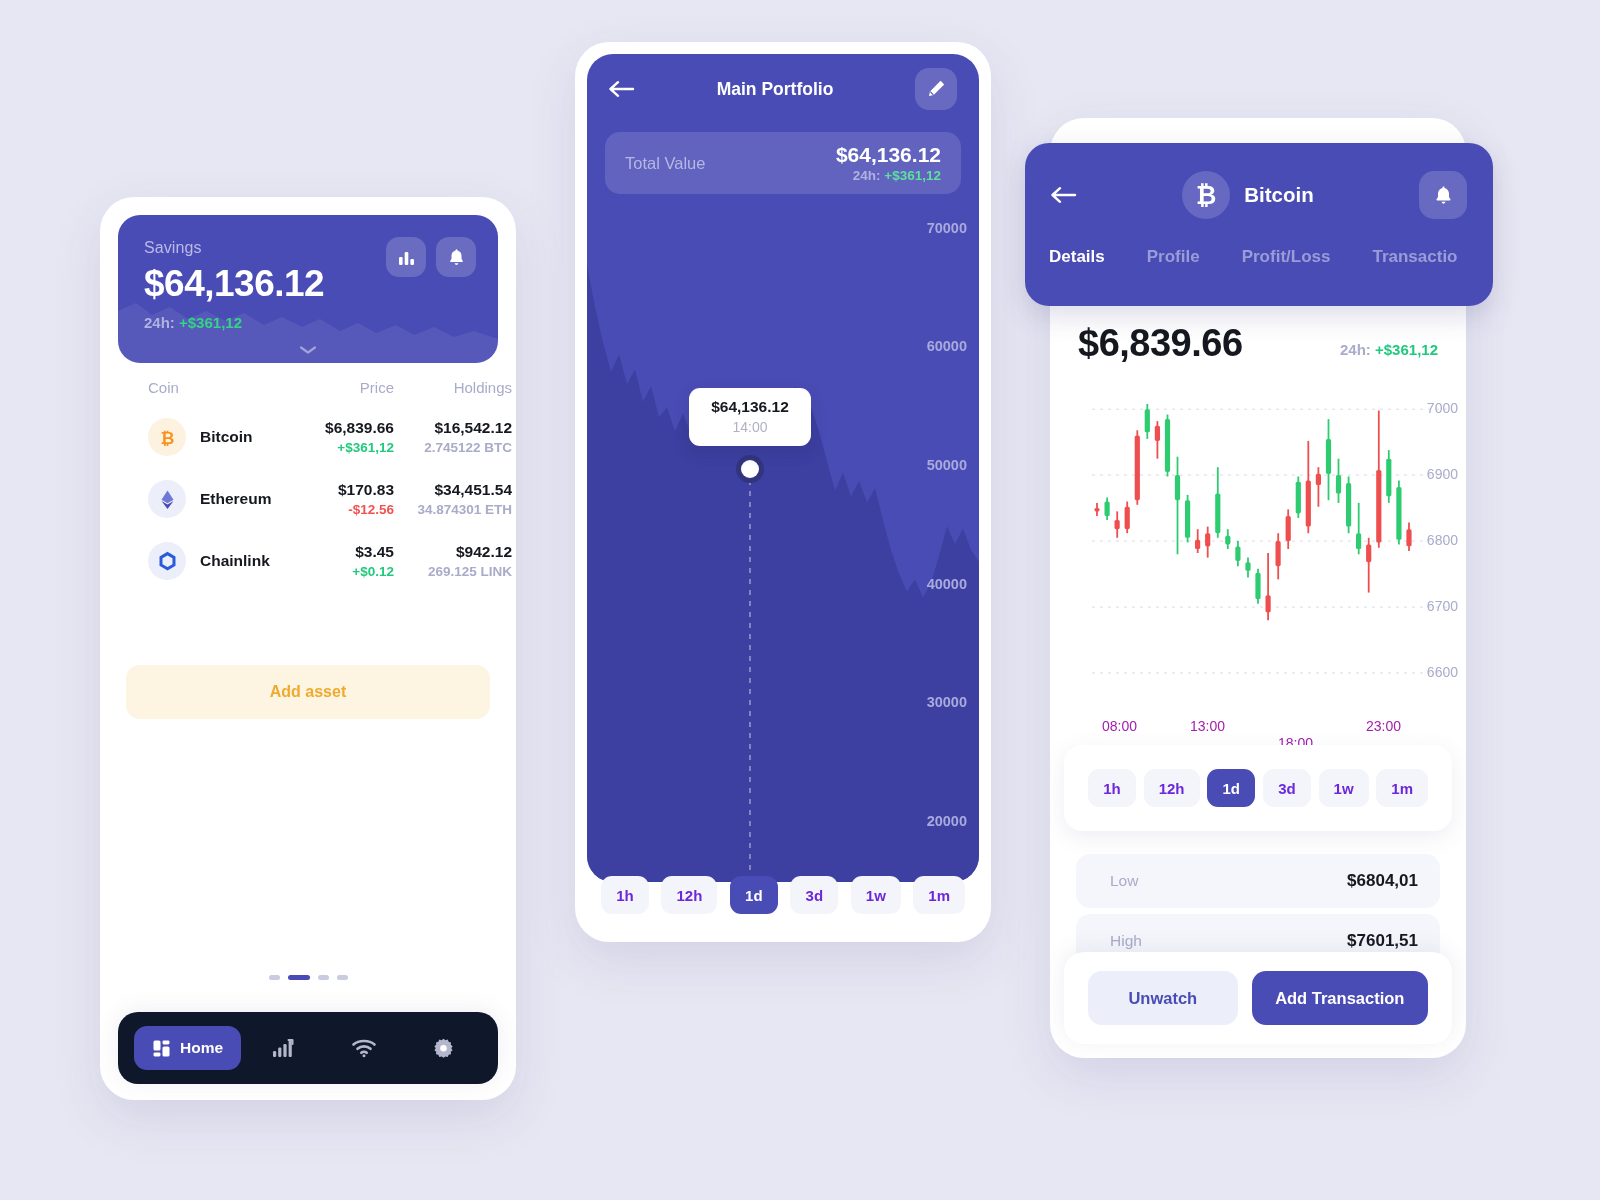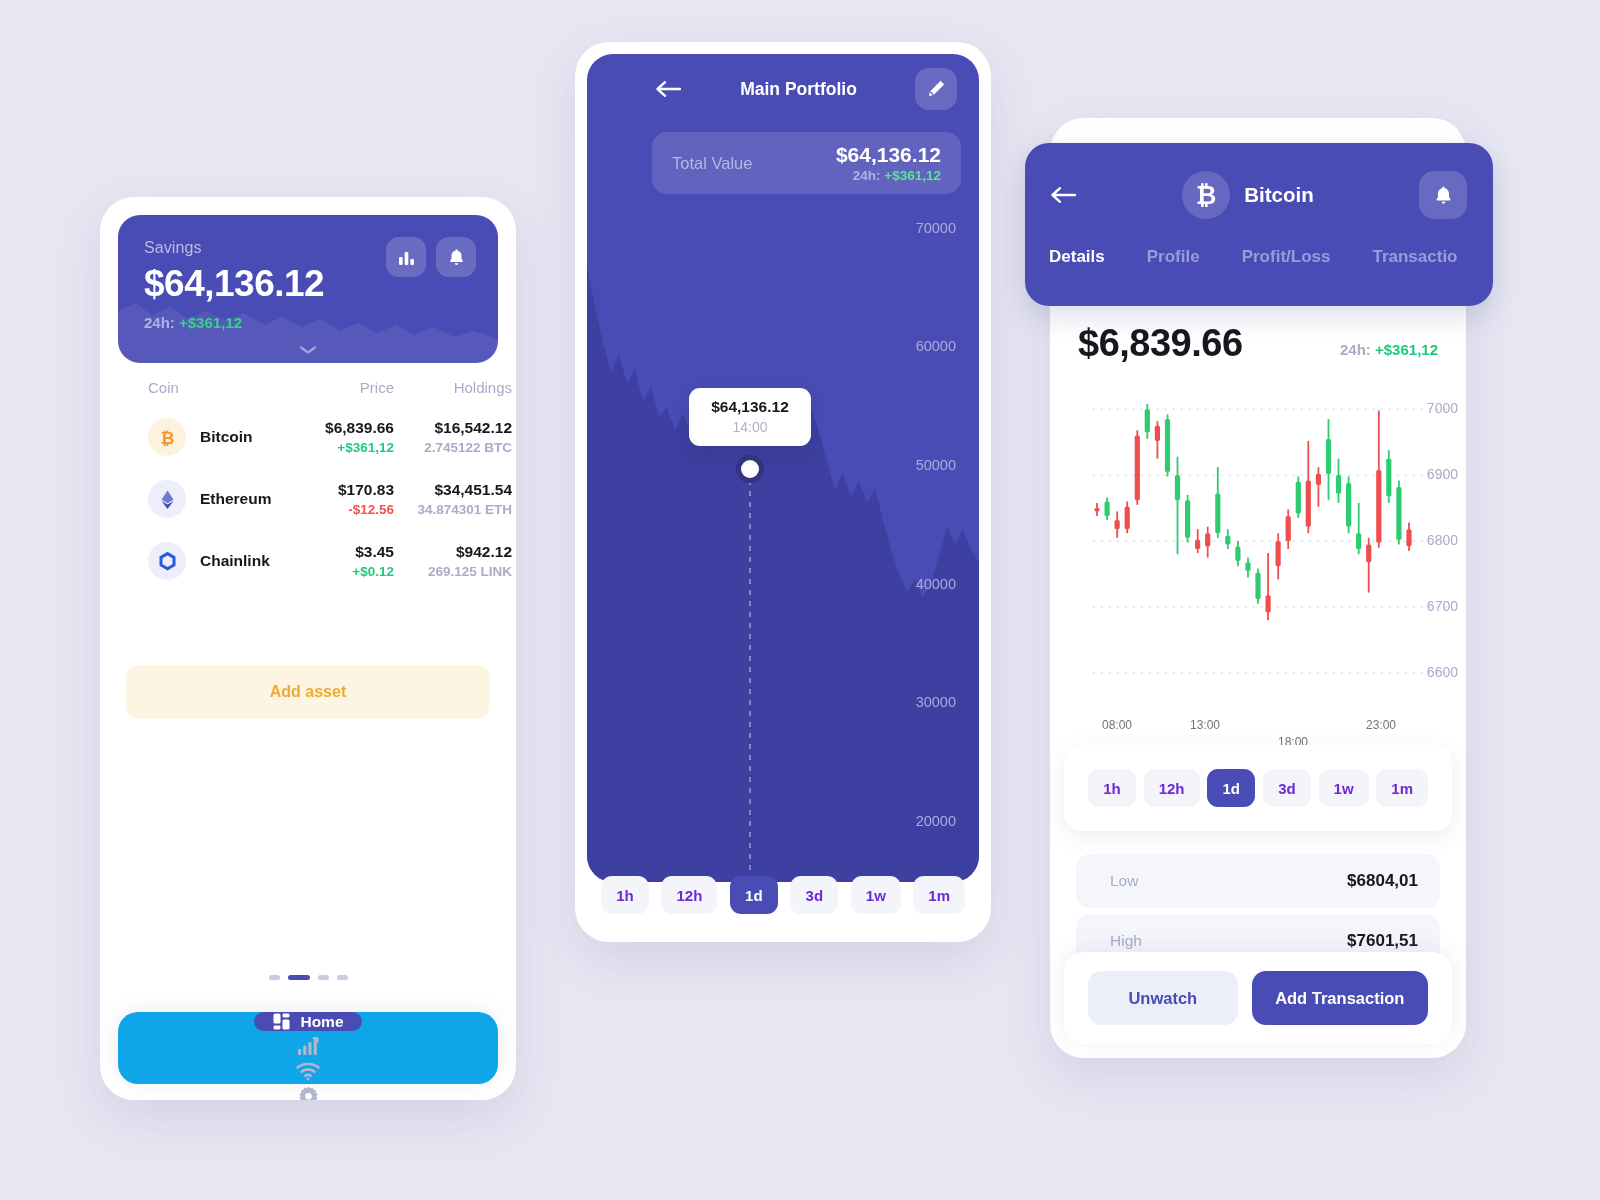--- a/index.html
+++ b/index.html
@@ -64,61 +64,61 @@
     color: #eeab2d; font-size: 16px; font-weight: bold;
     font-family: inherit; cursor: pointer;
   }
 
   .dots { position: absolute; left: 0; top: 778px; width: 100%; display: flex; justify-content: center; gap: 8px; }
   .dot { width: 11px; height: 5px; border-radius: 3px; background: #c9cbe0; }
   .dot.on { width: 22px; background: #4a4cb5; }
 
   .navbar {
     position: absolute; left: 18px; bottom: 16px; width: 380px; height: 72px;
-    background: #0ea5e9; border-radius: 20px;
+    background: #0f172a; border-radius: 20px;
     box-shadow: 0 -2px 22px rgba(90,90,150,.10);
-    display: flex; align-items: center; padding: 0 16px; gap: 4px; flex-direction: column;
+    display: flex; align-items: center; padding: 0 16px; gap: 4px;
   }
   .nav-home {
     display: flex; align-items: center; gap: 9px;
     background: #4a4cb5; color: #fff; border-radius: 13px;
     height: 44px; padding: 0 18px; font-size: 15.5px; font-weight: bold;
   }
   .nav-ic { flex: 1; display: flex; align-items: center; justify-content: center; }
 
   
   #phone2 {
     position: absolute; left: 575px; top: 42px;
     width: 416px; height: 900px;
     background: #fff; border-radius: 34px;
     box-shadow: 0 18px 50px rgba(70,70,140,.13);
     overflow: hidden;
   }
   .p2-panel {
     position: absolute; left: 12px; top: 12px; width: 392px; height: 828px;
-    background: #4a4cb5; border-radius: 26px; overflow: hidden; padding-left: 47px;
+    background: #4a4cb5; border-radius: 26px; overflow: hidden;
   }
   .p2-bar { position: relative; height: 70px; display: flex; align-items: center; padding: 0 22px; }
   .p2-title { flex: 1; text-align: center; color: #fff; font-size: 17.5px; font-weight: bold; }
   .p2-edit {
     width: 42px; height: 42px; border-radius: 14px; background: rgba(255,255,255,.17);
     display: flex; align-items: center; justify-content: center;
   }
   .p2-total {
     margin: 8px 18px 0 18px; height: 62px; background: rgba(255,255,255,.13);
     border-radius: 15px; display: flex; align-items: center; padding: 0 20px;
   }
   .p2-total .lbl { flex: 1; color: #b5b7e4; font-size: 16.5px; }
   .p2-total .val { text-align: right; }
   .p2-total .v1 { color: #fff; font-size: 21px; font-weight: bold; }
   .p2-total .v2 { font-size: 13.5px; color: #b0b2e0; font-weight: bold; margin-top: 1px; }
   .p2-total .v2 .pos { color: #5ce29b; }
   .p2-chartwrap { position: absolute; left: 0; top: 152px; width: 392px; height: 676px; }
   .p2-ylabel {
-    position: absolute; right: 23px; font-size: 14.5px; color: #a8aadd; text-align: center;
+    position: absolute; right: 12px; font-size: 14.5px; color: #a8aadd; text-align: center; font-weight: bold;
   }
   .p2-tip {
     position: absolute; left: 102px; top: 182px; width: 122px;
     background: #fff; border-radius: 11px; padding: 10px 0 11px 0; text-align: center;
     box-shadow: 0 6px 16px rgba(40,40,90,.20);
   }
   .p2-tip .t1 { font-size: 15.5px; font-weight: bold; color: #16181f; }
   .p2-tip .t2 { font-size: 14px; color: #b0b2c4; margin-top: 3px; }
 
   .range-row { display: flex; align-items: center; justify-content: space-between; }
@@ -161,21 +161,21 @@
   .p3-tab.on { color: #fff; }
   .p3-price-row {
     position: absolute; left: 28px; top: 204px; width: 360px;
     display: flex; align-items: flex-end;
   }
   .p3-price { font-size: 38px; font-weight: bold; color: #16181f; letter-spacing: -.5px; flex: 1; }
   .p3-24h { font-size: 15px; font-weight: bold; color: #a9abc9; padding-bottom: 7px; }
   .p3-24h .pos { color: #20c97e; }
   .p3-chart { position: absolute; left: 14px; top: 272px; width: 402px; height: 350px; }
   .p3-ytick { position: absolute; right: 8px; font-size: 14px; color: #a9abc9; }
-  .p3-xtick { position: absolute; font-size: 12px; color: #737373; }
+  .p3-xtick { position: absolute; font-size: 14px; color: #a21caf; }
   #p3-ranges {
     position: absolute; left: 14px; top: 627px; width: 388px; height: 86px;
     background: #fff; border-radius: 18px; box-shadow: 0 6px 22px rgba(90,90,150,.10);
     display: flex; align-items: center; padding: 0 24px;
   }
   .stat-row {
     position: absolute; left: 26px; width: 364px; height: 54px;
     background: #f5f6fb; border-radius: 14px;
     display: flex; align-items: center; padding: 0 22px;
   }

